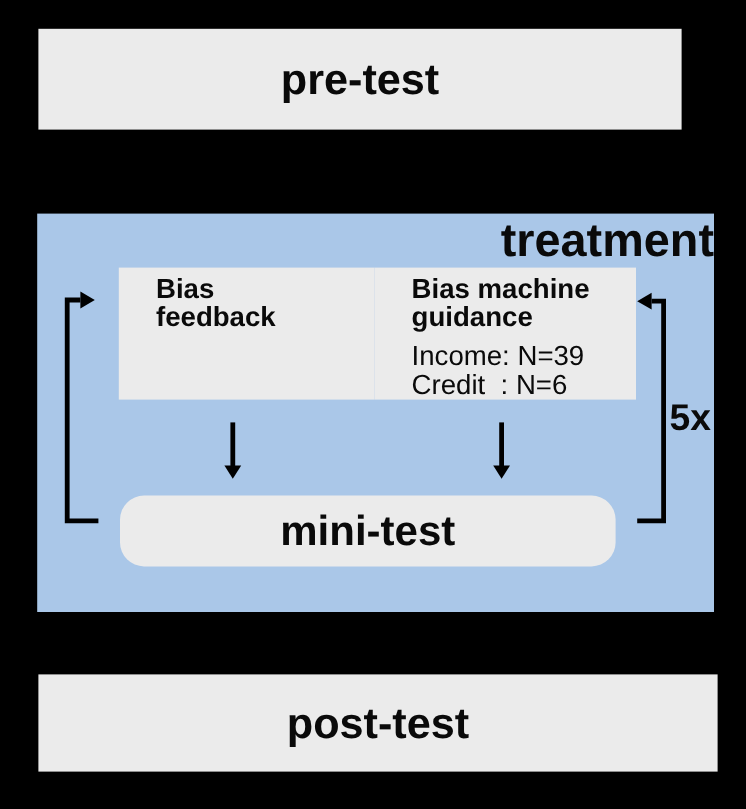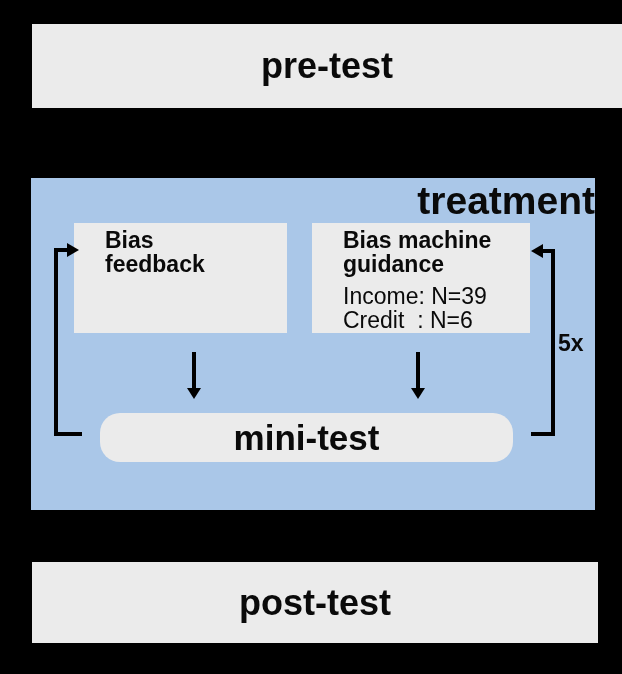--- a/index.html
+++ b/index.html
@@ -15,57 +15,57 @@
   .gray-box {
     position: absolute;
     background: var(--box-gray, #ebebeb);
     color: var(--text, #0a0a0a);
   }
   .center-text {
     display: flex; align-items: center; justify-content: center;
   }
 
   
-  #pretest-box  { left: 32px; top: 24px;  width: 590px; height: 84px; font-size: 36px; flex-direction: column; }
+  #pretest-box  { left: 32px; top: 24px;  width: 536px; height: 84px; font-size: 36px; flex-direction: column; }
   #posttest-box { left: 32px; top: 562px; width: 566px; height: 81px; font-size: 36px; font-weight: bold; }
   #pretest-box .bold { font-weight: bold; }
 
   
   #treatment-box {
     position: absolute; left: 31px; top: 178px; width: 564px; height: 332px;
     background: var(--treatment-blue, #aac7e8);
   }
   #treatment-title {
     position: absolute; left: 0; top: 0; width: 100%; height: 46px;
     text-align: right; font-weight: bold; font-size: 39px; line-height: 46px;
     color: var(--text, #0a0a0a);
   }
 
   
   .cond-box {
     position: absolute; top: 45px; height: 110px;
     box-sizing: border-box; padding: 5px 0 0 31px;
     background: var(--box-gray, #ebebeb); color: var(--text, #0a0a0a);
   }
-  #cond-box-left  { left: 43px;  width: 213px; }
+  #cond-box-left  { left: 68px;  width: 213px; }
   #cond-box-right { left: 281px; width: 218px; }
   .cond-name  { font-weight: bold; font-size: 23px; line-height: 24px; white-space: pre; }
   .cond-stats { font-size: 23px; line-height: 23.5px; margin-top: 9px; white-space: pre; }
 
   
   #minitest-box {
-    position: absolute; left: 69px; top: 235px; width: 413px; height: 49px;
+    position: absolute; left: 69px; top: 235px; width: 413px; height: 59px;
     background: var(--box-gray, #ebebeb); color: var(--text, #0a0a0a);
     font-size: 35px; font-weight: bold; border-radius: 20px;
   }
 
   
   #loop-count-label {
     position: absolute; left: 527px; top: 152px;
-    font-size: 23px; font-weight: bold; color: var(--text, #0a0a0a);
+    font-size: 31px; font-weight: bold; color: var(--text, #0a0a0a);
   }
 
   
   #arrow-layer { position: absolute; left: 0; top: 0; pointer-events: none; }
   .arrow-stroke { fill: none; stroke: var(--arrow, #000); stroke-width: 4; stroke-linecap: butt; }
   .arrow-head { fill: var(--arrow, #000); stroke: none; }
 </style>
 </head>
 <body>
 

